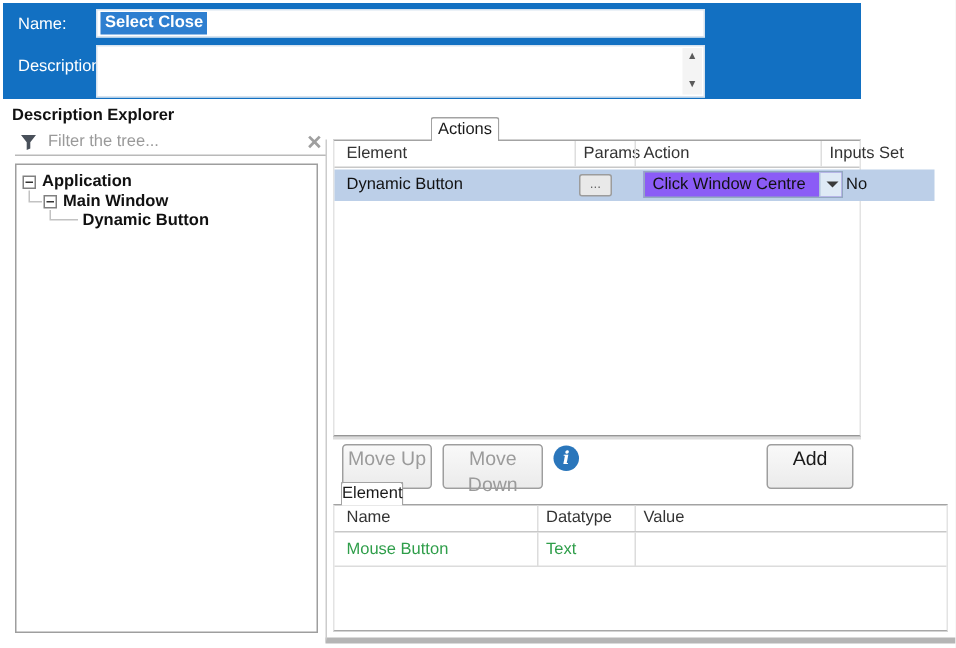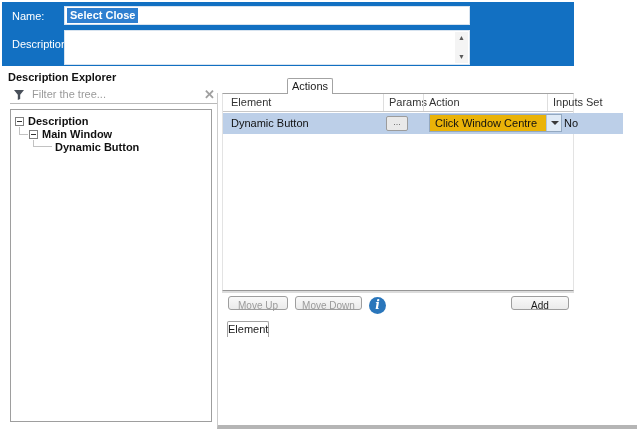--- a/index.html
+++ b/index.html
@@ -38,26 +38,26 @@
   .tab-inputs  { left:227px; top:321px; width:42px; height:16px; }
   .grid { position:absolute; background:#ffffff; z-index:1; border:1px solid #e3e3e3; border-top:1px solid #a3a3a3; }
   .actions-grid { left:222px; top:93px; width:352px; height:198px; border-bottom:1px solid #969696; box-shadow:0 2px 0 #dcdcdc; }
   .inputs-grid  { left:222px; top:336px; width:410px; height:85px; border-bottom:1px solid #a8a8a8; }
   .grid-header { position:relative; height:18px; border-bottom:1px solid #c8c8c8; }
   .col-label { position:absolute; top:2px; color:#333; white-space:nowrap; }
   .col-sep { position:absolute; top:0; width:1px; height:17px; background:#dedede; }
   .actions-row { position:absolute; left:0; top:19px; width:400px; height:21px; background:#bccfe8; cursor:pointer; }
   .cell-element { position:absolute; left:8px; top:4px; color:#111; }
   .params-button { position:absolute; left:163px; top:3px; width:22px; height:15px; background:#e9e9e9; border:1px solid #9c9c9c; border-radius:2px; font-size:9px; line-height:11px; text-align:center; color:#666; cursor:pointer; }
-  .action-combo { position:absolute; left:206px; top:1px; width:133px; height:18px; background:#eab308; border:1px solid #93a8c0; cursor:pointer; }
+  .action-combo { position:absolute; left:206px; top:1px; width:133px; height:18px; background:#8b5cf6; border:1px solid #93a8c0; cursor:pointer; }
   .combo-text { position:absolute; left:5px; top:2px; color:#111; white-space:nowrap; }
   .combo-arrow-btn { position:absolute; right:0; top:0; width:15px; height:16px; background:#dfeaf6; border-left:1px solid #b0c4da; cursor:pointer; }
   .combo-arrow-btn::after { content:""; position:absolute; left:4px; top:6px; border-left:4px solid transparent; border-right:4px solid transparent; border-top:4px solid #3a3a3a; }
   .cell-inputs-set { position:absolute; left:341px; top:4px; color:#111; }
-  .btn { position:absolute; height:14px; background:linear-gradient(#f9f9f9,#ebebeb); border:1px solid #9e9e9e; border-radius:3px; text-align:center; line-height:17px; font-size:10px; color:#1a1a1a; cursor:pointer; z-index:2; }
+  .btn { position:absolute; height:30px; background:linear-gradient(#f9f9f9,#ebebeb); border:1px solid #9e9e9e; border-radius:3px; text-align:center; line-height:17px; font-size:13px; color:#1a1a1a; cursor:pointer; z-index:2; }
   .btn-disabled { color:#9b9b9b; }
   .btn-moveup { left:228px; top:296px; width:60px; }
   .btn-movedown { left:295px; top:296px; width:67px; }
   .btn-add { left:511px; top:296px; width:58px; }
   .btn-remove { left:577px; top:296px; width:58px; }
   .info-icon { position:absolute; left:369px; top:297px; width:17px; height:17px; border-radius:50%; background:#2a76bb; color:#ffffff; text-align:center; font-family:"DejaVu Serif", serif; font-style:italic; font-weight:bold; font-size:12px; line-height:16px; z-index:2; cursor:default; }
   .inputs-row { position:relative; height:23px; border-bottom:1px solid #dcdcdc; }
   .inputs-cell-sep { position:absolute; top:0; width:1px; height:23px; background:#dcdcdc; }
   .green-text { color:#2f9e4a; }
   .cell-name { position:absolute; left:8px; top:5px; }
@@ -91,21 +91,21 @@
       <svg width="12" height="12" viewBox="0 0 12 12">
           <path d="M1 1h10L7.2 5.8V10L4.8 11V5.8L1 1z" fill="#49505a"></path>
         </svg>
     </span>
     <span class="filter-placeholder">Filter the tree...</span>
     <span class="filter-clear">✕</span>
   </div>
 
   <div class="tree-box">
     <div class="expand-box" style="left:4px; top:7px;"></div>
-    <div class="tree-node-label" style="left:17px; top:5px;">Description</div>
+    <div class="tree-node-label" style="left:17px; top:5px;">Application</div>
 
     <div class="tree-line" style="left:8px; top:17px; width:1px; height:8px;"></div>
     <div class="tree-line" style="left:9px; top:24px; width:8px; height:1px;"></div>
 
     <div class="expand-box" style="left:18px; top:20px;"></div>
     <div class="tree-node-label" style="left:31px; top:18px;">Main Window</div>
 
     <div class="tree-line" style="left:22px; top:30px; width:1px; height:7px;"></div>
     <div class="tree-line" style="left:23px; top:36px; width:18px; height:1px;"></div>
 
@@ -137,14 +137,30 @@
     </div>
   </div>
 
   <div class="btn btn-disabled btn-moveup">Move Up</div>
   <div class="btn btn-disabled btn-movedown">Move Down</div>
   <div class="info-icon">i</div>
   <div class="btn btn-add">Add</div>
 
   <div class="tab tab-inputs">Element</div>
 
+  <div class="grid inputs-grid">
+    <div class="grid-header">
+      <span class="col-label" style="left:8px;">Name</span>
+      <span class="col-label" style="left:141px;">Datatype</span>
+      <span class="col-label" style="left:206px;">Value</span>
+      <span class="col-sep" style="left:135px;"></span>
+      <span class="col-sep" style="left:200px;"></span>
+    </div>
+    <div class="inputs-row">
+      <span class="cell-name green-text">Mouse Button</span>
+      <span class="cell-datatype green-text">Text</span>
+      <span class="cell-value"></span>
+      <span class="inputs-cell-sep" style="left:135px;"></span>
+      <span class="inputs-cell-sep" style="left:200px;"></span>
+    </div>
+  </div>
 
 </div>
 
 </body></html>

